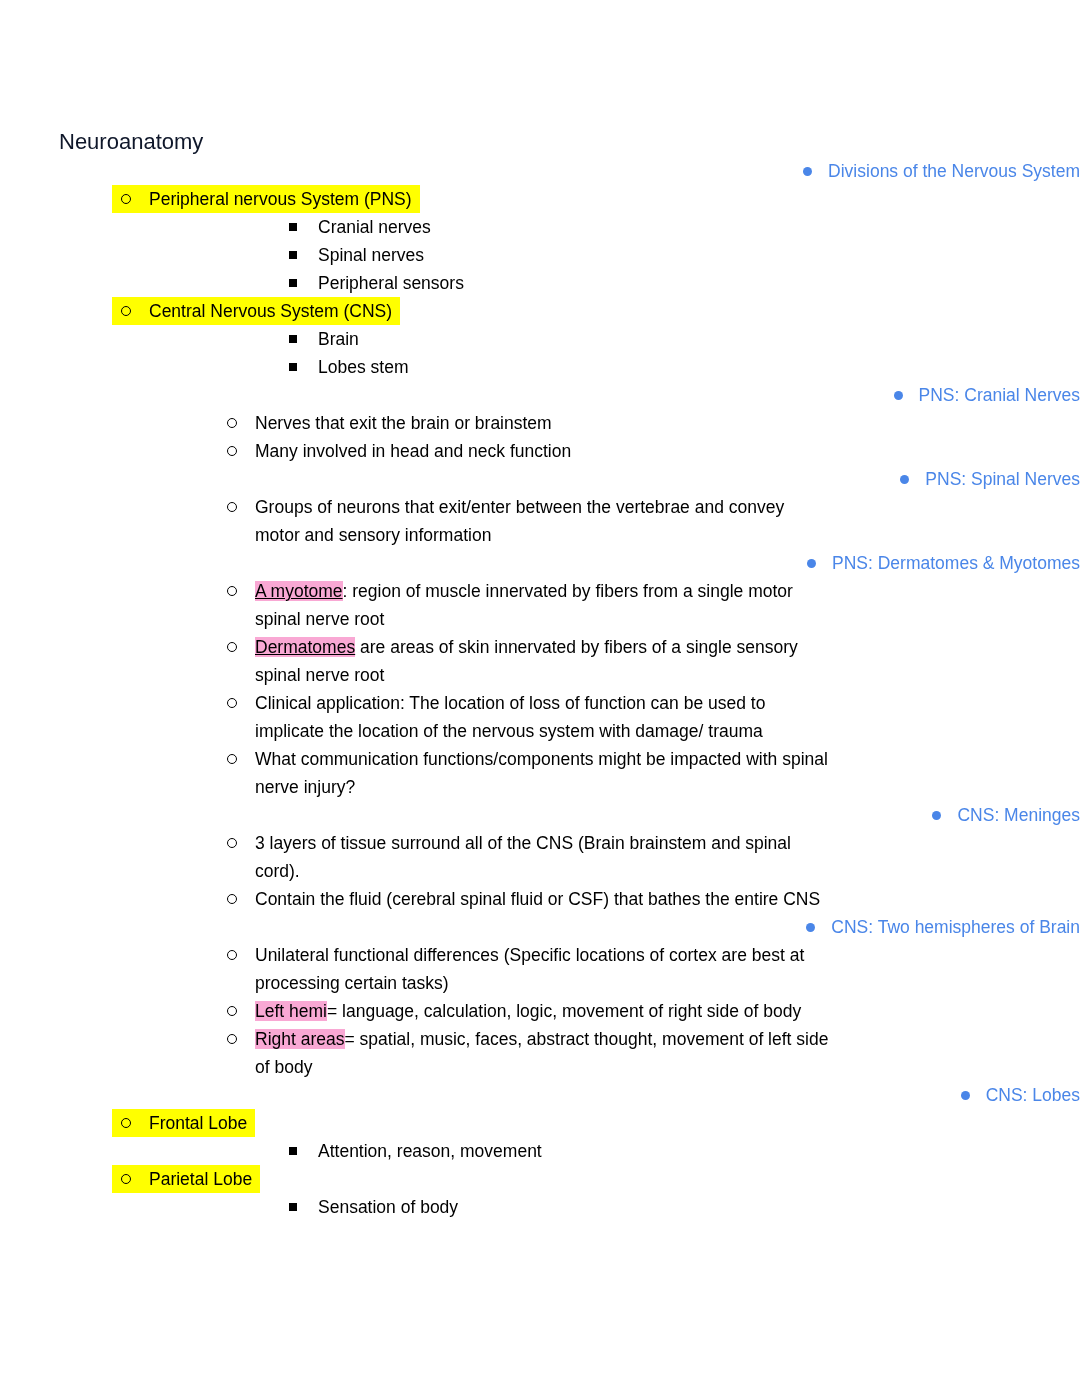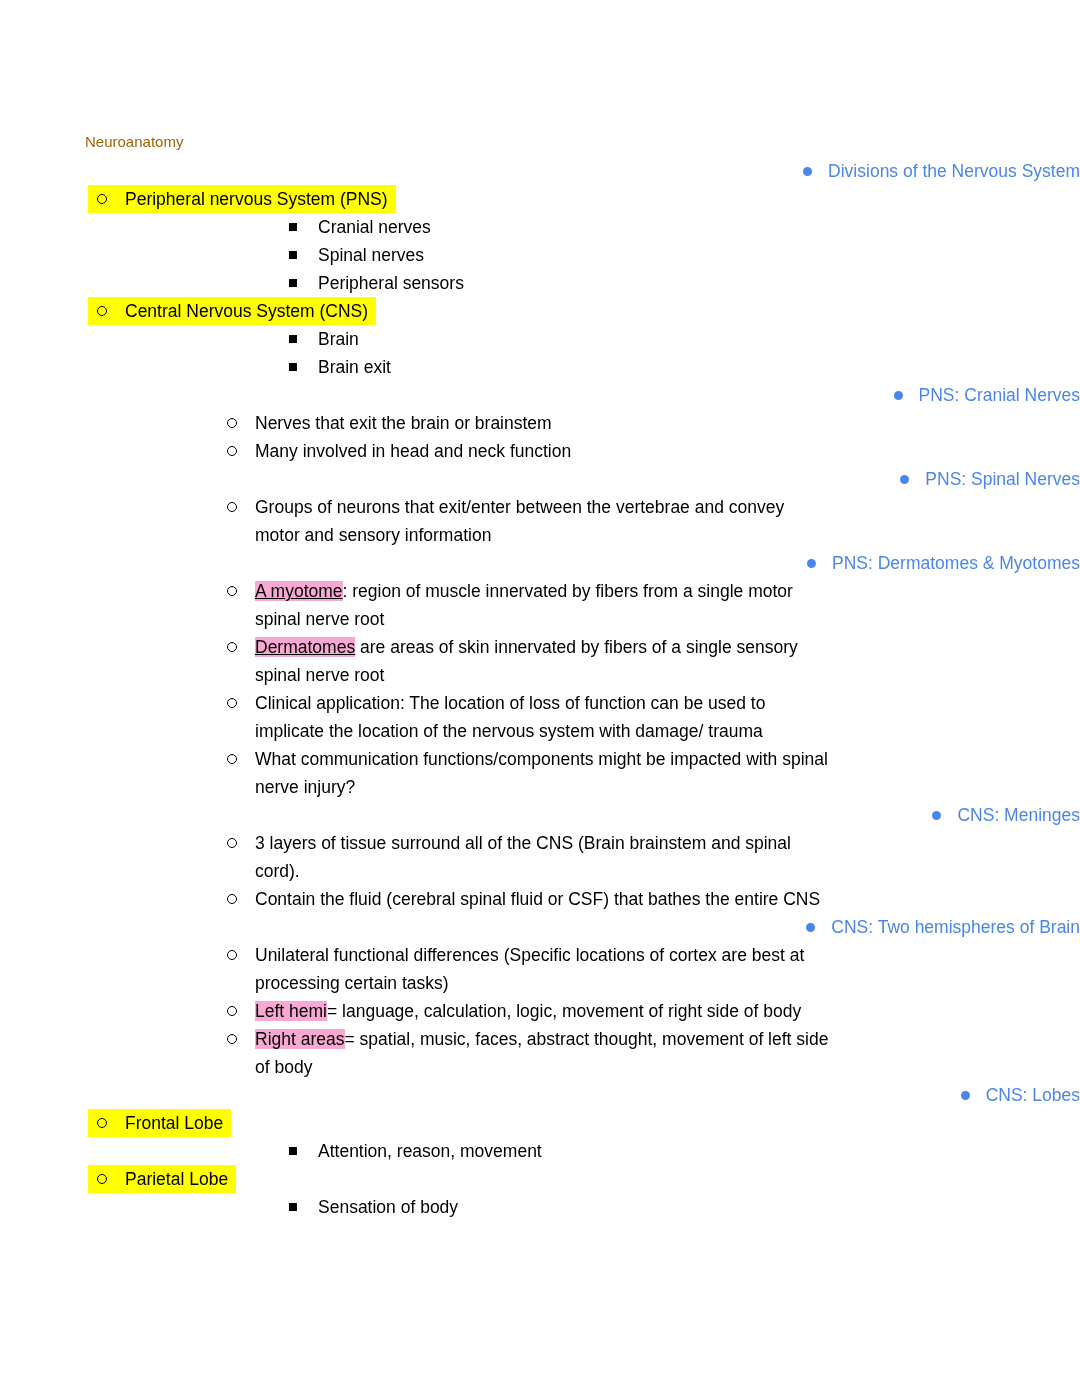--- a/index.html
+++ b/index.html
@@ -2,32 +2,32 @@
 <html><head>
 <meta charset="utf-8">
 <style>
   html,body{margin:0;padding:0;}
   .page{
     width:1080px;height:1397px;background:#ffffff;position:relative;
     font-family:"Liberation Sans",sans-serif;color:#000000;overflow:hidden;
   }
   .doc{padding-top:126px;}
   .title{
-    margin-left:85px;font-size:15px;line-height:31px;color:#a16207;
+    margin-left:59px;font-size:22px;line-height:31px;color:#0f172a;
   }
   .row{font-size:17.5px;line-height:28px;display:flex;}
   .hl-wrap{display:flex;}
   .level1{padding-left:163px;justify-content:flex-end;}
   .level1 .bullet{width:25px;}
   .level1 .content{color:#4a86e8;}
   .level2{padding-left:227px;}
   .level2 .bullet{width:28px;}
   .level3{padding-left:289px;}
   .level3 .bullet{width:29px;}
-  .full-hl{padding-left:88px;}
+  .full-hl{padding-left:112px;}
   .full-hl .hl-wrap{background:#ffff00;padding:0 8px 0 9px;}
   .bullet{flex:0 0 auto;display:flex;}
   .bullet .shape{display:block;}
   .b1 .shape{width:9px;height:9px;border-radius:50%;background:#4a86e8;margin-top:10px;}
   .b2 .shape{width:8px;height:8px;border-radius:50%;border:1.5px solid #000;margin-top:9px;box-sizing:content-box;}
   .b3 .shape{width:8px;height:8px;background:#000;margin-top:10px;}
   .content{white-space:pre-wrap;}
   .hl{background:#f9a8d4;}
   .ul{text-decoration:underline;}
 </style>
@@ -92,21 +92,21 @@
               <span class="shape"></span>
             </span>
             <span class="content"><span>Brain</span></span>
           </span>
         </div>
         <div class="row level3">
           <span class="hl-wrap">
             <span class="bullet b3">
               <span class="shape"></span>
             </span>
-            <span class="content"><span>Brain exit</span></span>
+            <span class="content"><span>Lobes stem</span></span>
           </span>
         </div>
         <div class="row level1">
           <span class="hl-wrap">
             <span class="bullet b1">
               <span class="shape"></span>
             </span>
             <span class="content"><span>PNS: Cranial Nerves</span></span>
           </span>
         </div>

